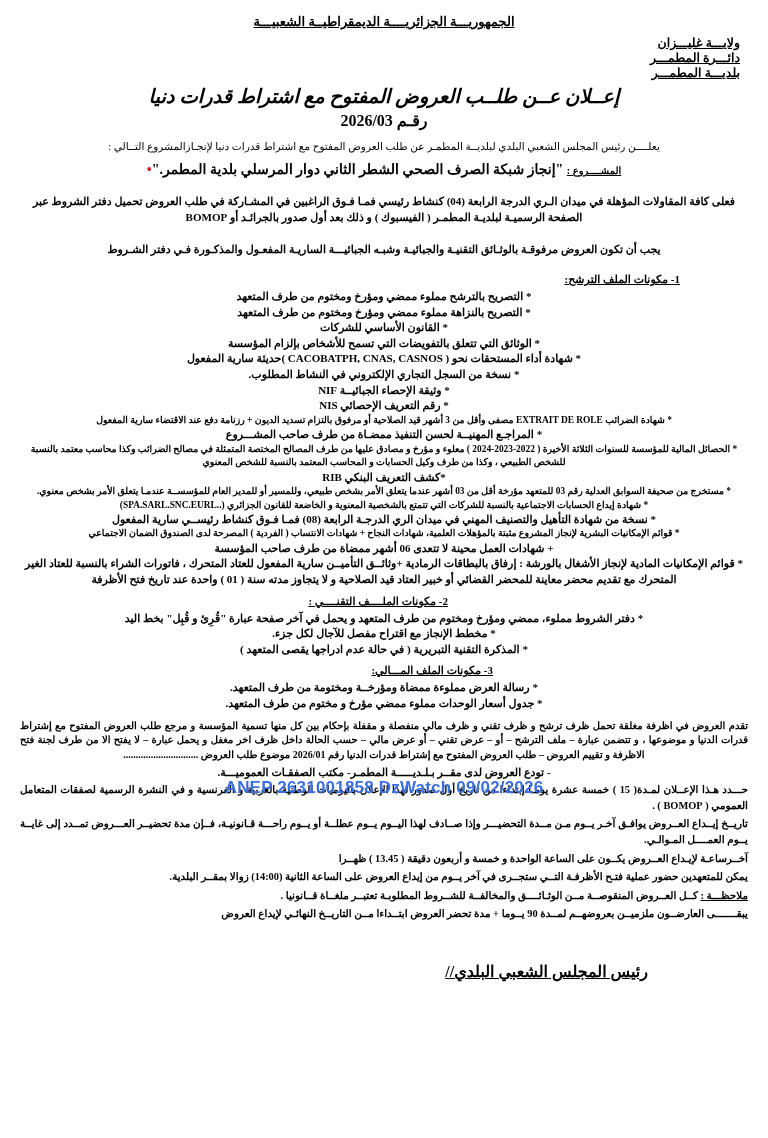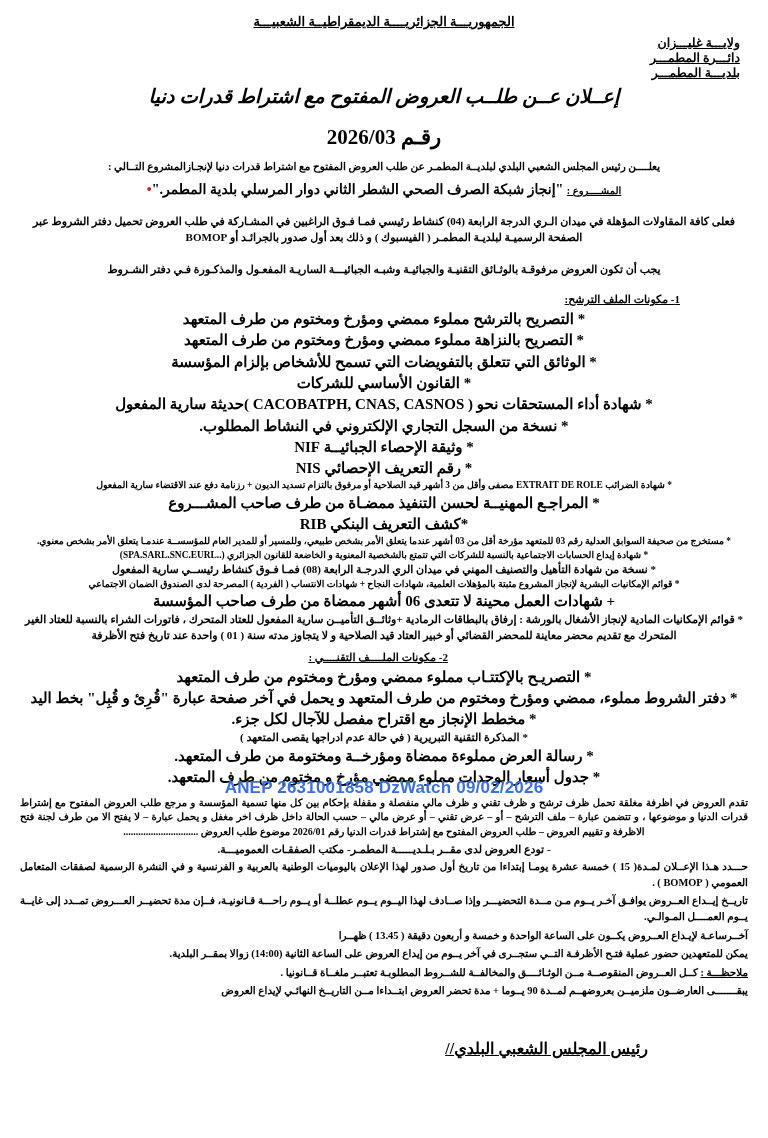--- a/index.html
+++ b/index.html
@@ -53,30 +53,30 @@
     font-weight: bold;
     font-style: italic;
     font-size: 19.5px;
     margin-top: 6px;
     margin-bottom: 0;
     line-height: 1.15;
   }
   .title-num {
     text-align: center;
     font-weight: bold;
-    font-size: 21px;
-    margin-top: 16px;
+    font-size: 16px;
+    margin-top: 2px;
     margin-bottom: 6px;
   }
 
   
   .intro {
     text-align: center;
     font-size: 10.5px;
-    font-weight: bold;
+    font-weight: normal;
     margin: 10px 0 8px 0;
     line-height: 1.3;
   }
   .project-line {
     text-align: center;
     font-size: 14px;
     font-weight: bold;
     margin: 4px 0 6px 0;
   }
   .project-label { font-size: 10px; text-decoration: underline; font-weight: bold; }
@@ -104,21 +104,21 @@
   .sec-head.fin { padding-right: 255px; }
 
   
   ul.items {
     list-style: none;
     margin: 0;
     padding: 0;
   }
   ul.items li {
     text-align: center;
-    font-size: 15px;
+    font-size: 11px;
     font-weight: bold;
     line-height: 1.42;
     margin: 0;
     white-space: normal;
   }
   ul.items li.wide { font-size: 9.4px; }
   ul.items li.big { font-size: 11px; }
 
   
   .tail {
@@ -201,45 +201,46 @@
     <span>"إنجاز شبكة الصرف الصحي الشطر الثاني دوار المرسلي بلدية المطمر."</span><span class="red-dot">•</span>
   </div>
 
   <div class="para">فعلى كافة المقاولات المؤهلة في ميدان الـري  الدرجة الرابعة  (04)  كنشاط رئيسي فمـا فـوق  الراغبين في المشـاركة في طلب العروض تحميل دفتر الشروط عبر  الصفحة الرسميـة  لبلديـة المطمـر  ( الفيسبوك )  و ذلك بعد أول صدور بالجرائـد أو BOMOP</div>
   <div class="para tight">يجب أن  تكون العروض مرفوقـة بالوثـائق التقنيـة والجبائيـة وشبـه الجبائيـــة  الساريـة المفعـول والمذكـورة فـي دفتر الشـروط</div>
 
   <div class="sec-head">1- مكونات الملف الترشح:</div>
   <ul class="items">
     <li>* التصريح بالترشح  مملوء ممضي ومؤرخ ومختوم من طرف المتعهد</li>
     <li>* التصريح بالنزاهة  مملوء ممضي ومؤرخ ومختوم من طرف المتعهد</li>
+    <li>* القانون الأساسي للشركات</li>
     <li>* الوثائق التي تتعلق بالتفويضات التي تسمح للأشخاص بإلزام المؤسسة</li>
-    <li>* القانون الأساسي للشركات</li>
     <li>* شهادة أداء المستحقات نحو ( CACOBATPH, CNAS, CASNOS )حديثة سارية المفعول</li>
     <li>* نسخة من السجل التجاري  الإلكتروني في النشاط المطلوب.</li>
     <li>* وثيقة الإحصاء الجبائيــة NIF</li>
     <li>* رقم التعريف الإحصائي NIS</li>
     <li class="wide">* شهادة الضرائب  EXTRAIT DE ROLE مصفى وأقل من 3 أشهر قيد الصلاحية  أو مرفوق بالتزام تسديد الديون + رزنامة دفع عند الاقتضاء سارية المفعول</li>
     <li>* المراجـع المهنيــة لحسن التنفيذ  ممضـاة من طرف صاحب المشـــروع</li>
+    <li class="wide">* الحصائل المالية للمؤسسة للسنوات الثلاثة الأخيرة ( 2022-2023-2024 ) معلوء و  مؤرخ و مصادق عليها من طرف المصالح المختصة المتمثلة في مصالح الضرائب وكذا محاسب معتمد بالنسبة للشخص الطبيعي ، وكذا من طرف وكيل الحسابات و المحاسب المعتمد بالنسبة للشخص المعنوي</li>
     <li>*كشف التعريف البنكي RIB</li>
     <li class="wide">* مستخرج من صحيفة السوابق العدلية رقم 03 للمتعهد مؤرخة أقل من 03 أشهر  عندما  يتعلق الأمر بشخص طبيعي، وللمسير أو للمدير العام للمؤسســة عندمـا يتعلق الأمر بشخص معنوي.</li>
     <li class="wide">* شهادة إيداع الحسابات الاجتماعية  بالنسبة للشركات التي تتمتع بالشخصية المعنوية و  الخاضعة للقانون الجزائري (..SPA.SARL.SNC.EURL)</li>
     <li class="big">* نسخة من شهادة التأهيل والتصنيف المهني في ميدان الري الدرجـة الرابعة (08) فمـا فـوق  كنشاط  رئيســي سارية المفعول</li>
     <li class="wide">* قوائم الإمكانيات البشرية لإنجاز المشروع مثبتة بالمؤهلات العلمية، شهادات النجاح  + شهادات الانتساب ( الفردية ) المصرحة لدى الصندوق الضمان الاجتماعي</li>
     <li>+ شهادات العمل محينة  لا تتعدى  06 أشهر ممضاة من طرف صاحب المؤسسة</li>
     <li class="big">* قوائم الإمكانيات المادية لإنجاز الأشغال بالورشة  :  إرفاق بالبطاقات الرمادية  +وثائــق التأميــن سارية المفعول للعتاد المتحرك ، فاتورات الشراء بالنسبة للعتاد الغير  المتحرك   مع  تقديم محضر معاينة للمحضر القضائي أو خبير العتاد قيد الصلاحية و  لا يتجاوز مدته سنة  ( 01 ) واحدة  عند  تاريخ فتح الأظرفة</li>
   </ul>
 
   <div class="sec-head mid">2- مكونات الملــــف التقنــــي :</div>
   <ul class="items">
-    <li>* التصريـح بالإكتتـاب مملوء ممضي ومؤرخ ومختوم من طرف المتعهد</li>
     <li>* دفتر الشروط مملوء، ممضي ومؤرخ ومختوم من طرف المتعهد و يحمل في آخر صفحة عبارة "قُرِئ و قُبِل"  بخط اليد</li>
     <li>* مخطط الإنجاز مع اقتراح مفصل للآجال لكل جزء.</li>
     <li class="big">* المذكرة التقنية التبريرية ( في حالة عدم ادراجها يقصى المتعهد )</li>
   </ul>
 
+  <div class="sec-head fin">3-  مكونات الملف المـــالي:</div>
   <ul class="items">
     <li>* رسالة العرض مملوءة  ممضاة ومؤرخــة ومختومة من طرف المتعهد.</li>
     <li>* جدول أسعار الوحدات مملوء ممضي مؤرخ و مختوم من طرف المتعهد.</li>
   </ul>
 
   <div class="tail">تقدم العروض في اظرفة مغلقة تحمل ظرف ترشح و ظرف تقني و ظرف مالي منفصلة و مقفلة بإحكام بين كل منها تسمية المؤسسة و مرجع طلب العروض المفتوح مع إشتراط قدرات الدنيا و موضوعها ، و تتضمن عبارة – ملف الترشح – أو – عرض تقني – أو  عرض مالي – حسب الحالة   داخل ظرف اخر مغفل و يحمل عبارة – لا يفتح الا من طرف لجنة فتح الاظرفة و تقييم العروض – طلب العروض المفتوح مع إشتراط قدرات الدنيا   رقم 2026/01  موضوع طلب العروض  ..............................</div>
   <div class="tail-dash">-      تودع العروض لدى مقــر بـلـديـــــة المطمـر- مكتب الصفقـات العموميـــة.</div>
   <div class="note-line">حـــدد هـذا الإعــلان لمـدة( 15 )  خمسة عشرة   يومـا  إبتداءا  من تاريخ أول صدور لهذا الإعلان باليوميات الوطنية بالعربية و الفرنسية  و في النشرة الرسمية لصفقات المتعامل العمومي ( BOMOP ) .</div>
   <div class="note-line">تاريــخ إيــداع العــروض يوافـق آخـر يــوم مـن مــدة التحضيـــر وإذا صــادف لهذا اليــوم يــوم عطلــة أو يــوم راحـــة  قـانونيـة، فــإن مدة تحضيــر العـــروض تمــدد إلى غايــة يــوم العمــــل المـوالـي.</div>
   <div class="note-line">آخــرساعـة لإيـداع العــروض يكــون على الساعة الواحدة و خمسة و أربعون دقيقة  ( 13.45 )  ظهــرا</div>

